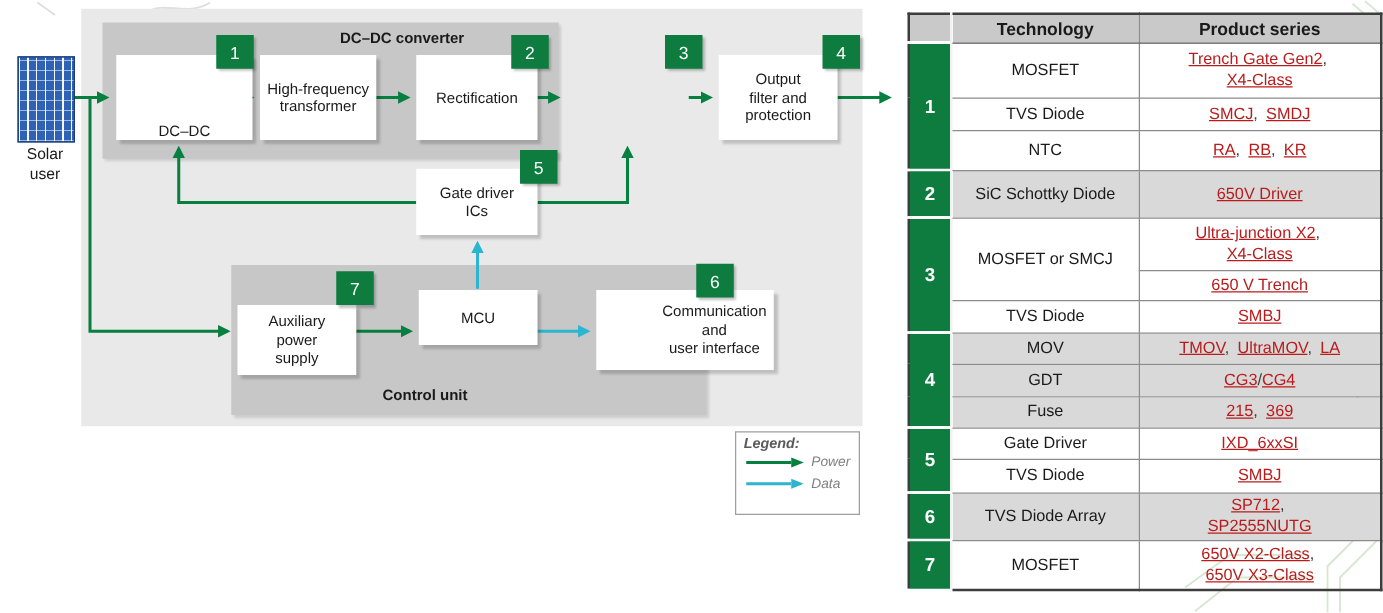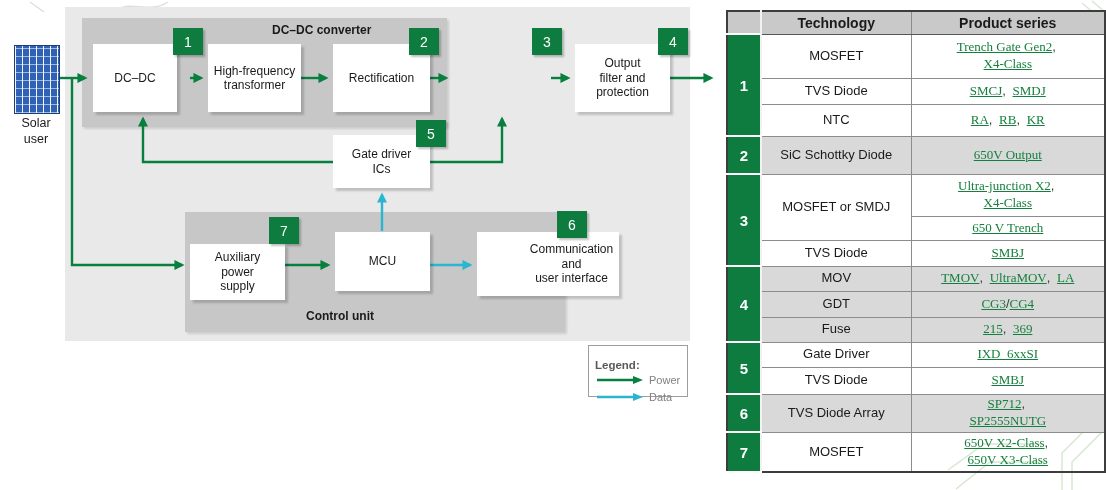--- a/index.html
+++ b/index.html
@@ -21,28 +21,28 @@
   .grp-label{position:absolute;font-size:12px;font-weight:bold;white-space:nowrap;}
   .lbl-converter{left:272px;top:23px;}
   .lbl-control{left:185px;top:309px;width:310px;text-align:center;}
   .arrows{position:absolute;left:0;top:0;width:720px;height:420px;}
   .box{
     position:absolute;background:#ffffff;box-shadow:3px 3px 2px rgba(0,0,0,.18);
     display:flex;align-items:center;justify-content:center;text-align:center;
     font-size:12px;line-height:1.2;
   }
   .box span{white-space:pre-line;}
-  .b-dcdc{left:93px;top:44px;width:84px;height:68px;}
+  .b-dcdc{left:93px;top:44px;width:109px;height:68px;align-items:flex-end;}
   .b-hf{left:208px;top:44px;width:93px;height:68px;}
   .b-rect{left:333px;top:44px;width:97px;height:68px;}
   .b-dcac{left:453px;top:44px;width:98px;height:68px;}
   .b-out{left:575px;top:44px;width:95px;height:68px;}
   .b-gate{left:333px;top:135px;width:97px;height:53px;}
   .b-aux{left:190px;top:244px;width:95px;height:56px;}
-  .b-mcu{left:335px;top:232px;width:95px;height:59px;}
+  .b-mcu{left:335px;top:232px;width:95px;height:44px;}
   .b-comm{left:477px;top:232px;width:95px;height:64px;padding-left:47px;}
   .badge{
     position:absolute;width:30px;height:27px;background:#0d7c3e;color:#ffffff;
     display:flex;align-items:center;justify-content:center;
     font-size:14px;box-shadow:2px 2px 2px rgba(0,0,0,.25);
   }
   .bg1{left:173px;top:28px;}
   .bg2{left:409px;top:28px;}
   .bg3{left:532px;top:28px;}
   .bg4{left:658px;top:28px;}
@@ -53,43 +53,43 @@
   .solar{
     position:absolute;left:14px;top:45px;width:44px;height:67px;
     background-color:#2f62b5;border:1px solid #1c3f7a;
     background-image:
       repeating-linear-gradient(90deg, rgba(255,255,255,.95) 0 1px, transparent 1px 7px),
       repeating-linear-gradient(0deg, rgba(255,255,255,.55) 0 1px, transparent 1px 8px);
   }
   .solar-label{position:absolute;left:10px;top:116px;width:52px;text-align:center;font-size:12.5px;line-height:1.25;}
   
   .legend{
-    position:absolute;left:588px;top:345px;width:100px;height:52px;
+    position:absolute;left:588px;top:345px;width:100px;height:67px;
     background:#ffffff;border:1px solid #9e9e9e;box-sizing:border-box;
-    padding:13px 6px;
+    padding:3px 6px;font-style:italic;
   }
   .legend-title{font-size:11.5px;font-weight:bold;color:#595959;}
   .legend-row{display:flex;align-items:center;gap:4px;height:17px;}
   .legend-row .txt{font-size:11px;color:#808080;}
   
   .ptable{position:absolute;left:726px;top:10px;border-radius:32px;}
   table{border-collapse:collapse;table-layout:fixed;width:378px;}
   td,th{border:1px solid #8c8c8c;padding:0 4px;overflow:hidden;}
   table{border:2px solid #3d3d3d;}
   th{background:#c9c9c9;font-size:14px;font-weight:bold;text-align:center;border-bottom:1px solid #555;}
   .num{
     background:#0d7c3e;color:#ffffff;font-weight:bold;font-size:15px;
     text-align:center;border-right:2px solid #f2f2f2;border-bottom:2px solid #fdfdfd;border-top:2px solid #fdfdfd;
   }
   .num-h{border-right:2px solid #f2f2f2;}
   .tech{font-size:13px;text-align:center;line-height:1.25;}
   .prod{font-size:13px;text-align:center;line-height:1.3;}
   tr.gray td{background:#d9d9d9;}
   tr.gray td.num{background:#0d7c3e;}
-  .prod a{color:#15803d;text-decoration:underline;cursor:pointer;font-family:Liberation Serif, serif;}
+  .prod a{color:#b91c1c;text-decoration:underline;cursor:pointer;}
   .sep{color:#3d3d3d;margin-right:3px;}
   .sepx{color:#3d3d3d;}
 </style>
 </head>
 <body>
 
 <svg class="wm">
   <g stroke="#d7e7d2" stroke-width="1.5" fill="none">
     <path d="M1095 420 L1062 453 L1062 490"></path>
     <path d="M1104 430 L1072 462 L1072 490"></path>
@@ -239,27 +239,27 @@
       <a>RA</a><span class="sep">,</span>
       <a>RB</a><span class="sep">,</span>
       <a>KR</a>
     </td>
   </tr>
 
   <tr style="height:38px" class="gray">
     <td class="num">2</td>
     <td class="tech">SiC Schottky Diode</td>
     <td class="prod">
-      <a>650V Output</a>
+      <a>650V Driver</a>
     </td>
   </tr>
 
   <tr style="height:42px">
     <td class="num" rowspan="3">3</td>
-    <td class="tech" rowspan="2">MOSFET or SMDJ</td>
+    <td class="tech" rowspan="2">MOSFET or SMCJ</td>
     <td class="prod">
       <a>Ultra-junction X2</a><span class="sep">,</span><br>
       <a>X4-Class</a>
     </td>
   </tr>
   <tr style="height:24px">
     <td class="prod">
       <a>650 V Trench</a>
     </td>
   </tr>

